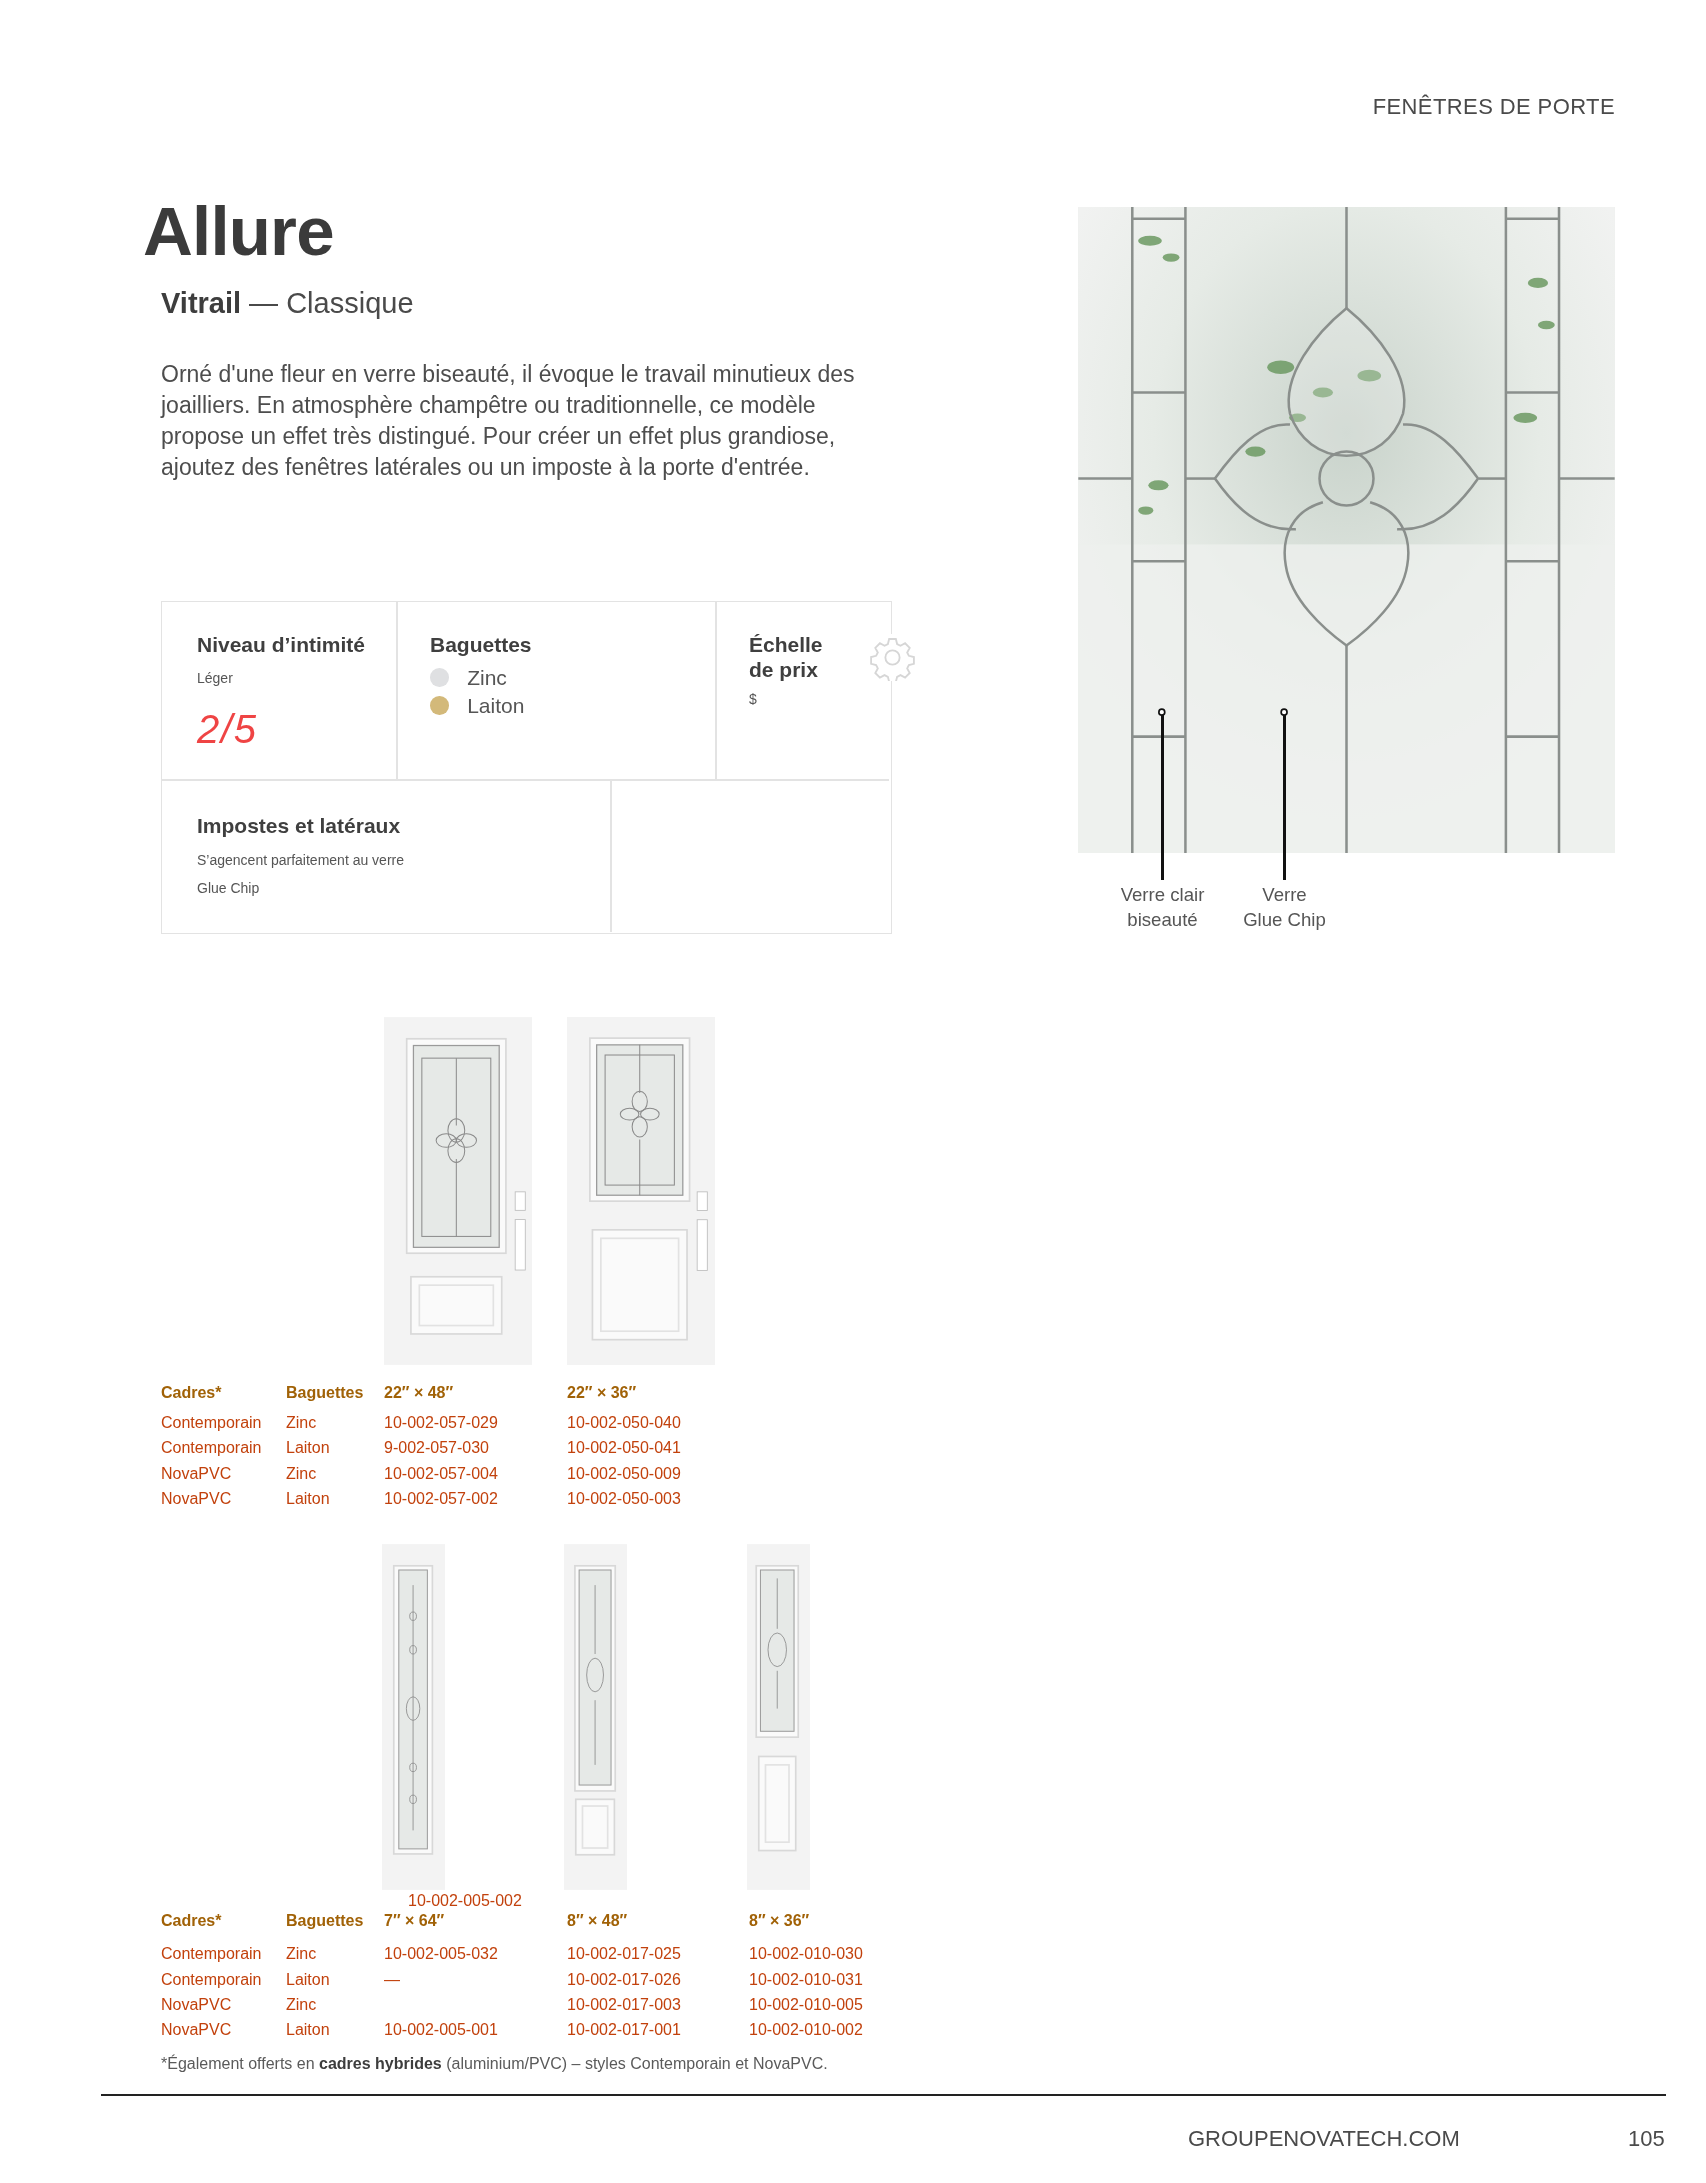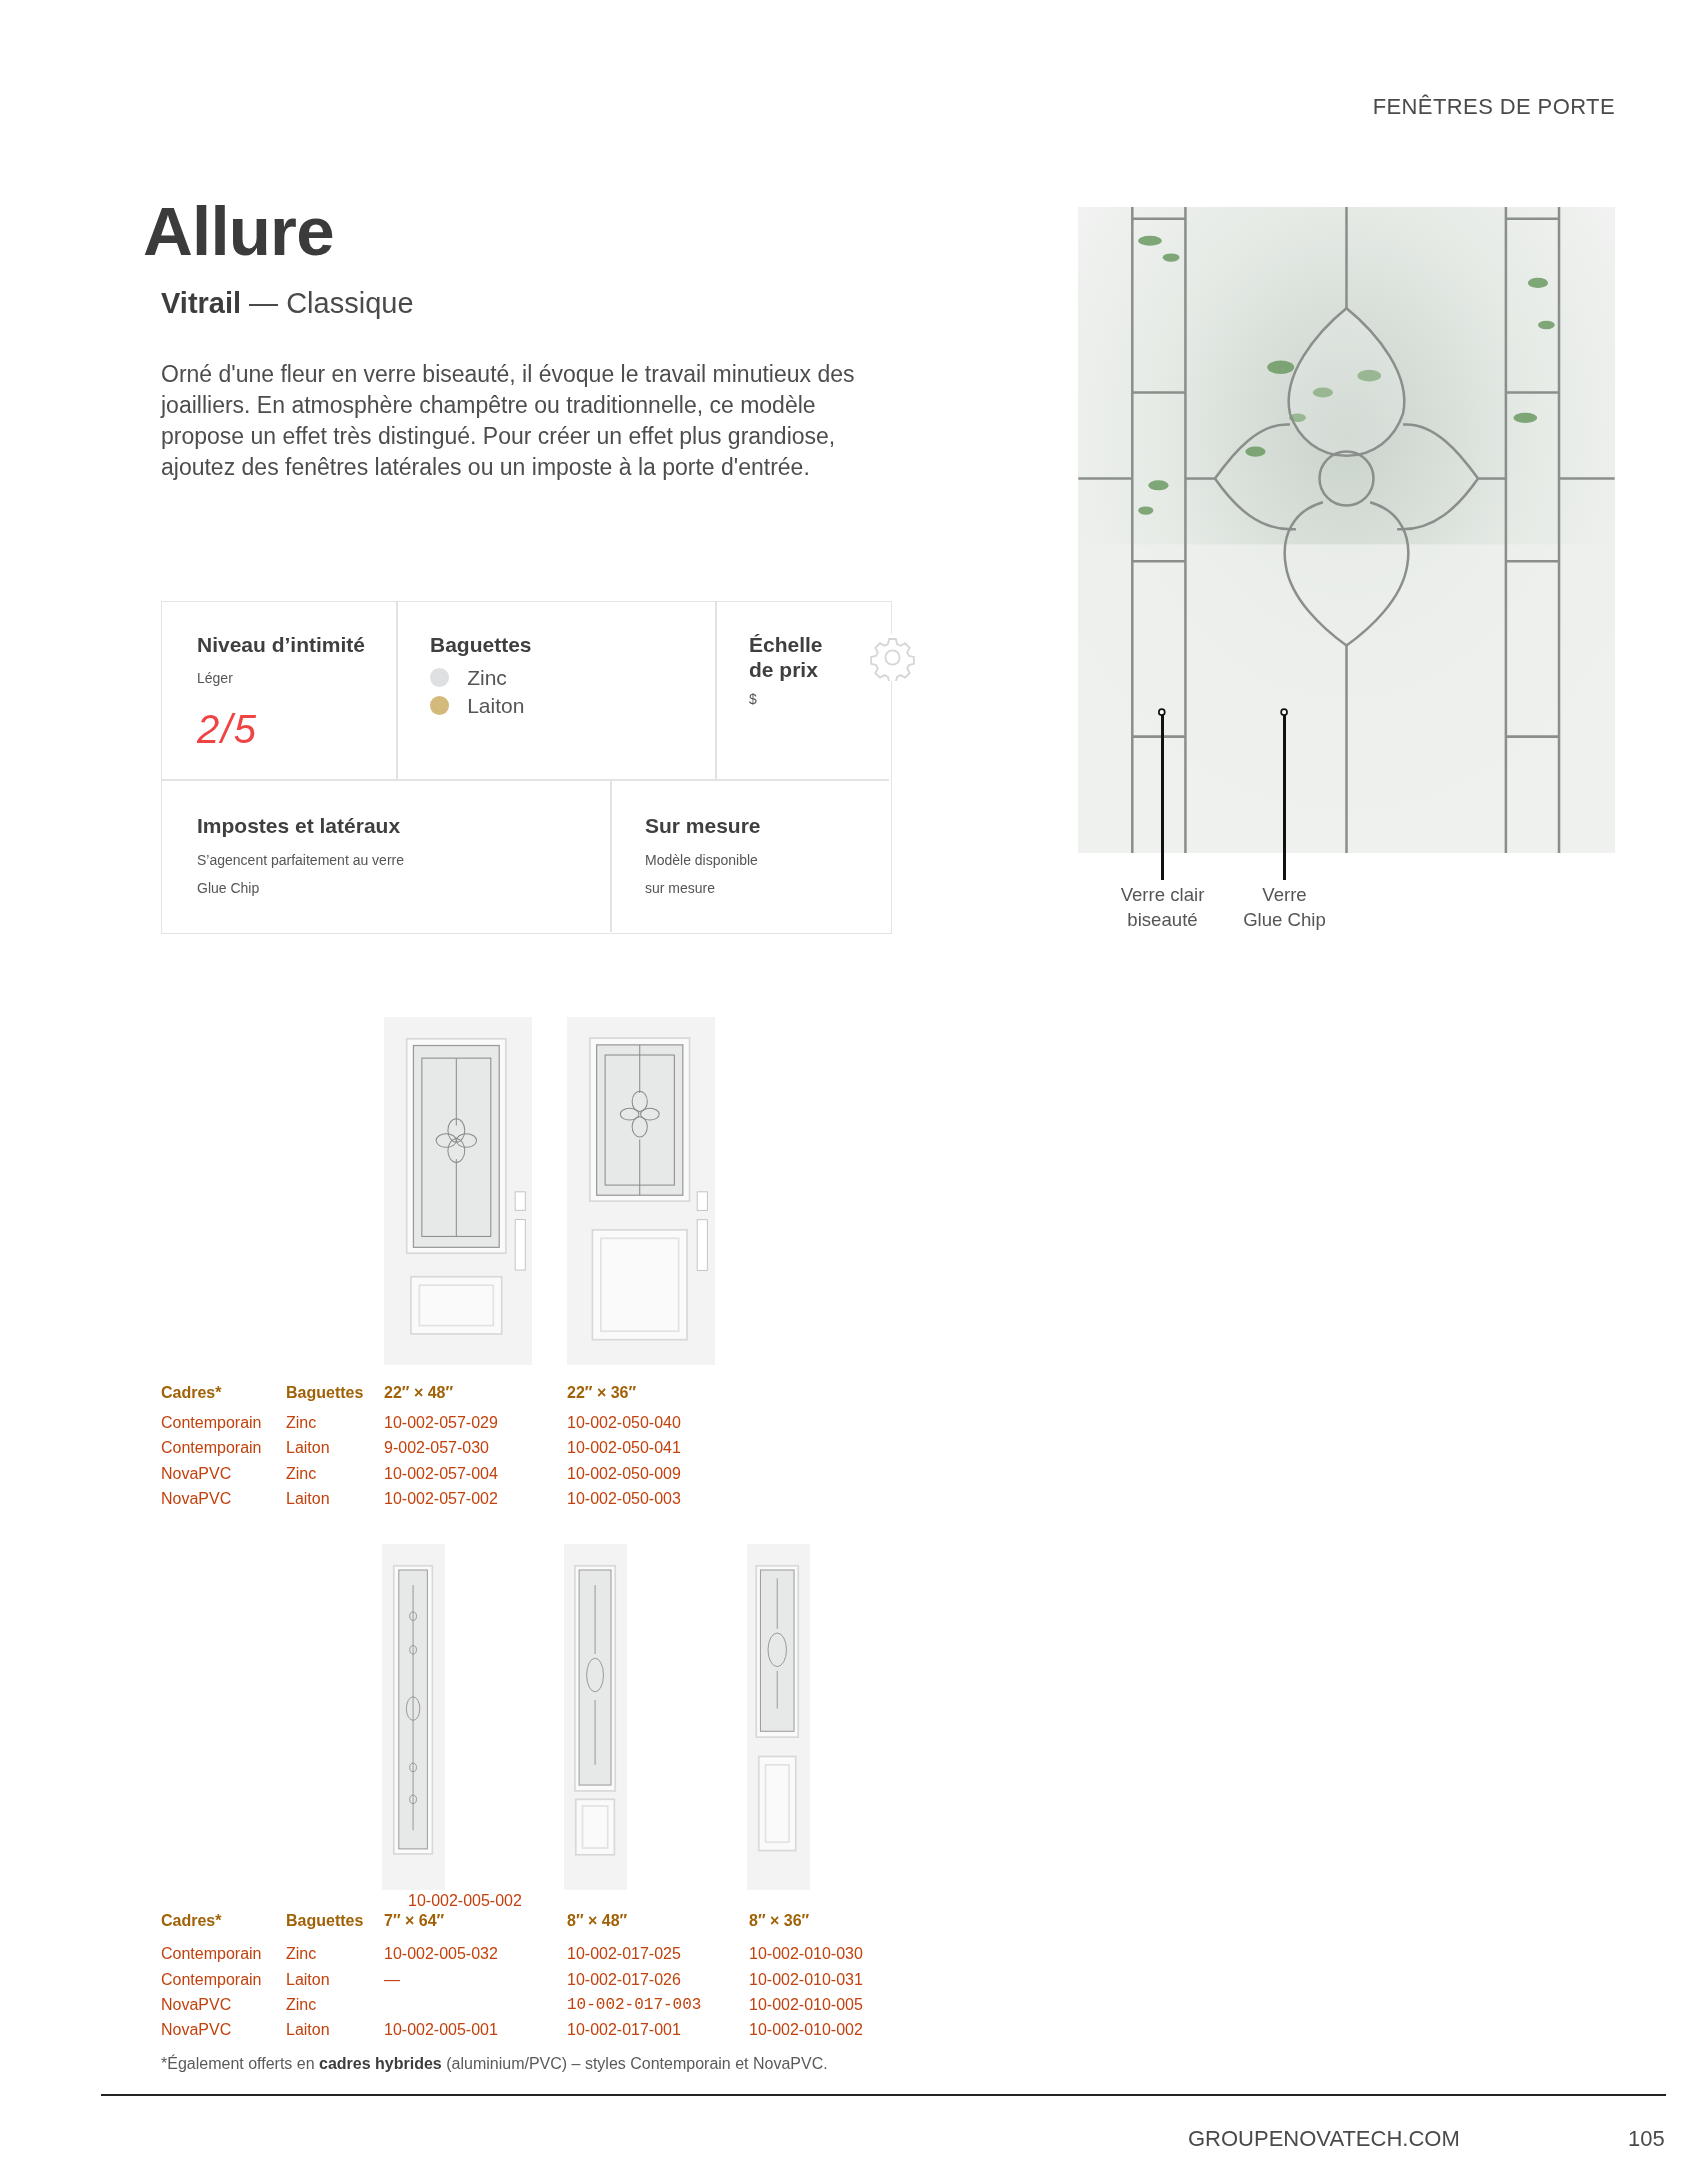--- a/index.html
+++ b/index.html
@@ -81,25 +81,20 @@
     <div class="cell-h">de prix</div>
     <div class="cell-t" style="margin-top:3.4px;">$</div>
   </div>
 
   <div class="info-cell" style="left:35px;top:211px;">
     <div class="cell-h">Impostes et latéraux</div>
     <div class="cell-t" style="margin-top:8.4px;">S’agencent parfaitement au verre</div>
     <div class="cell-t">Glue Chip</div>
   </div>
 
-  <div class="info-cell" style="left:483px;top:211px;">
-    <div class="cell-h">Sur mesure</div>
-    <div class="cell-t" style="margin-top:8.4px;">Modèle disponible</div>
-    <div class="cell-t">sur mesure</div>
-  </div>
 </div>
 
 <div class="abs gear">
   <svg width="47" height="47" viewBox="0 0 56 56">
     <g fill="none" stroke="#d6d6d6" stroke-width="2.2">
       <path d="M24 6h8l1.5 6 4 2 5.5-3 5.5 5.5-3 5.5 2 4 6 1.5v8l-6 1.5-2 4 3 5.5-5.5 5.5-5.5-3-4 2-1.5 6h-8l-1.5-6-4-2-5.5 3-5.5-5.5 3-5.5-2-4-6-1.5v-8l6-1.5 2-4-3-5.5 5.5-5.5 5.5 3 4-2z"></path>
       <circle cx="28" cy="28" r="8.5"></circle>
     </g>
   </svg>
 </div>
@@ -300,21 +295,21 @@
 
   <div class="tbl-c" style="left:161px;top:1971px;">Contemporain</div>
   <div class="tbl-c" style="left:286px;top:1971px;">Laiton</div>
   <div class="tbl-c" style="left:384px;top:1971px;">—</div>
   <div class="tbl-c" style="left:567px;top:1971px;">10-002-017-026</div>
   <div class="tbl-c" style="left:749px;top:1971px;">10-002-010-031</div>
 
   <div class="tbl-c" style="left:161px;top:1996px;">NovaPVC</div>
   <div class="tbl-c" style="left:286px;top:1996px;">Zinc</div>
   <div class="tbl-c" style="left:384px;top:1892px;margin-left:24px;">10-002-005-002</div>
-  <div class="tbl-c" style="left:567px;top:1996px;font-family:Liberation Mono, monospace;">10-002-017-003</div>
+  <div class="tbl-c" style="left:567px;top:1996px;">10-002-017-003</div>
   <div class="tbl-c" style="left:749px;top:1996px;">10-002-010-005</div>
 
   <div class="tbl-c" style="left:161px;top:2021px;">NovaPVC</div>
   <div class="tbl-c" style="left:286px;top:2021px;">Laiton</div>
   <div class="tbl-c" style="left:384px;top:2021px;">10-002-005-001</div>
   <div class="tbl-c" style="left:567px;top:2021px;">10-002-017-001</div>
   <div class="tbl-c" style="left:749px;top:2021px;">10-002-010-002</div>
 </div>
 
 <div class="abs footnote"><span>*Également offerts en </span><b>cadres hybrides</b><span> (aluminium/PVC) – styles Contemporain et NovaPVC.</span></div>

